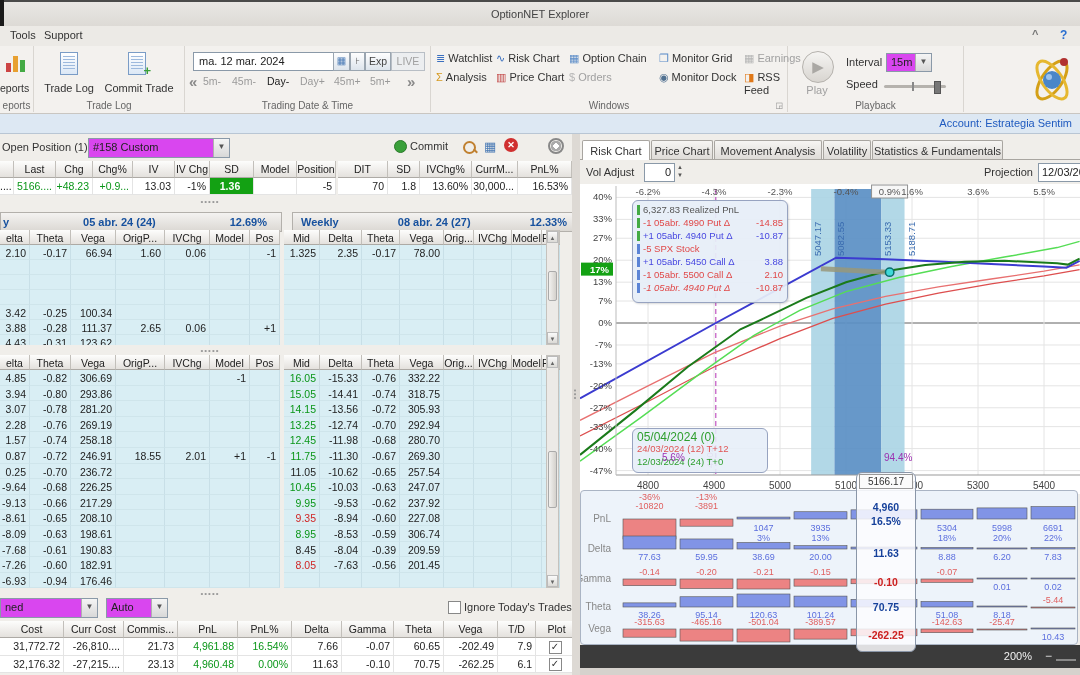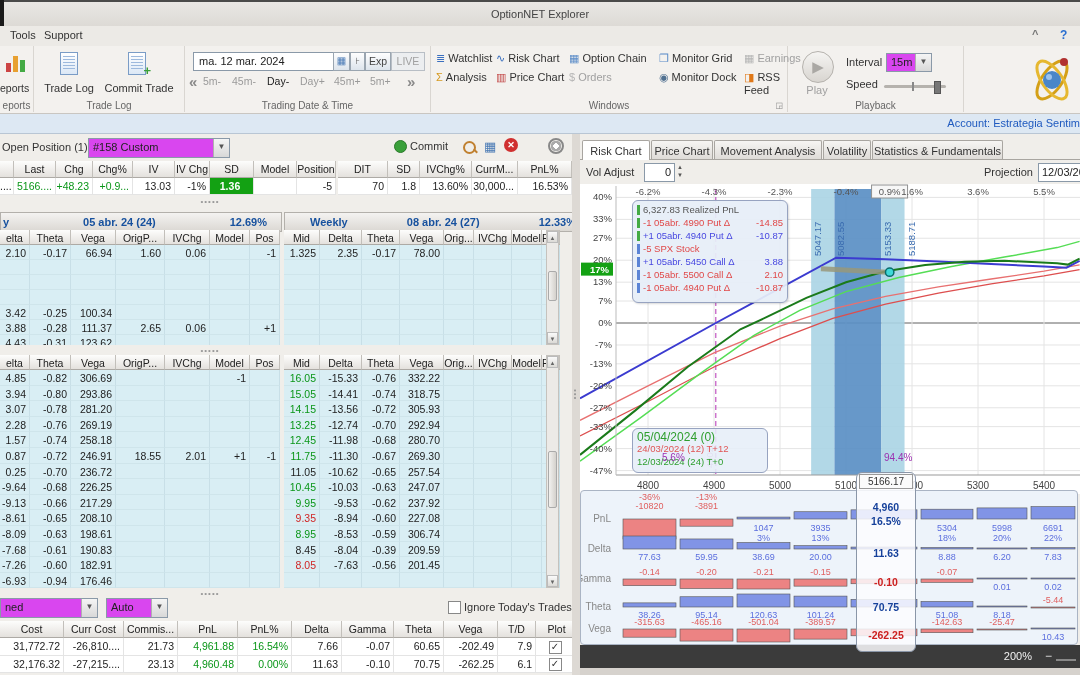--- a/index.html
+++ b/index.html
@@ -138,21 +138,21 @@
     <svg class="abs" style="left:1026px;top:4px;" width="52" height="58" viewBox="0 0 52 58">
       <ellipse cx="26" cy="30" rx="22" ry="10" fill="none" stroke="#d4a017" stroke-width="3" transform="rotate(-55 26 30)"></ellipse>
       <ellipse cx="26" cy="30" rx="22" ry="10" fill="none" stroke="#e6b830" stroke-width="3" transform="rotate(55 26 30)"></ellipse>
       <circle cx="26" cy="30" r="9" fill="#4a86c8"></circle>
         <circle cx="23" cy="27" r="3" fill="#9cc3ee"></circle>
       <circle cx="38" cy="12" r="4" fill="#b03030"></circle>
     </svg>
   </div>
 
   <div class="abs" style="left:0;top:114px;width:1080px;height:19px;background:#dde8f3;border-bottom:1px solid #b9c6d4;">
-    <span class="abs" style="right:0;top:3px;color:#1f5abf;">Account: Estrategia Sentim</span>
+    <span class="abs" style="right:8px;top:3px;color:#1f5abf;">Account: Estrategia Sentim</span>
   </div>
 
   <div class="abs" style="left:0;top:134px;width:572px;height:541px;background:#f0eeea;">
 
     <span class="abs" style="left:2px;top:7px;color:#333;">Open Position (1)</span>
     <div class="abs combo" style="left:88px;top:4px;width:140px;height:18px;">
       <span class="v">#158 Custom</span>
         <span class="a">▼</span>
     </div>
     <div class="abs" style="left:394px;top:5px;height:16px;">
@@ -205,21 +205,21 @@
           <div class="c td wh" style="width: 54px; height: 17px;">16.53%</div>
         </div>
       </div>
     <div class="abs dots" style="left:190px;top:63px;width:40px;">•••••</div>
 
     <div class="abs ghdr" style="left:0;top:78px;width:280px;height:18px;">
       <span style="margin-left:2px;">y</span>
       <span style="flex:1;text-align:center;">05 abr. 24 (24)</span>
       <span style="margin-right:14px;">12.69%</span>
     </div>
-    <div class="abs ghdr" style="left:284px;top:78px;width:288px;height:18px;padding-left:17px;">
+    <div class="abs ghdr" style="left:292px;top:78px;width:288px;height:18px;">
       <span style="margin-left:8px;">Weekly</span>
       <span style="flex:1;text-align:center;">08 abr. 24 (27)</span>
       <span style="margin-right:14px;">12.33%</span>
     </div>
 
     <div id="upper-left" class="abs" style="left:0;top:96px;height:115px;overflow:hidden;">
         <div class="row">
           <div class="c th" style="width: 30px; height: 15px;">elta</div>
           <div class="c th" style="width: 41px; height: 15px;">Theta</div>
           <div class="c th" style="width: 45px; height: 15px;">Vega</div>
@@ -850,21 +850,21 @@
             <div style="color: rgb(72, 72, 224); flex: 1 1 0%;">+1 05abr. 5450 Call Δ</div>
             <div style="color: rgb(72, 72, 224);">3.88</div>
           </div>
           <div class="legend-line">
             <div class="legend-bar" style="background: rgb(91, 132, 214);"></div>
             <div style="color: rgb(224, 72, 72); flex: 1 1 0%;">-1 05abr. 5500 Call Δ</div>
             <div style="color: rgb(224, 72, 72);">2.10</div>
           </div>
           <div class="legend-line">
             <div class="legend-bar" style="background: rgb(91, 132, 214);"></div>
-            <div style="color: rgb(224, 72, 72); flex: 1 1 0%;">-1 05abr. 4940 Put Δ</div>
+            <div style="color: rgb(224, 72, 72); flex: 1 1 0%; font-style: italic;">-1 05abr. 4940 Put Δ</div>
             <div style="color: rgb(224, 72, 72);">-10.87</div>
           </div>
         </div>
     </div>
 
     <div class="abs" style="left:52px;top:294px;width:126px;height:41px;border:1px solid #97a3c0;border-radius:6px;background:rgba(230,238,248,0.88);padding:1px 4px;">
       <div id="date-items">
           <div style="color: rgb(46, 158, 46); font-size: 12px; height: 13px;">05/04/2024 (0)</div>
           <div style="color: rgb(224, 85, 85); font-size: 9.5px; height: 13px;">24/03/2024 (12) T+12</div>
           <div style="color: rgb(46, 158, 46); font-size: 9.5px; height: 13px;">12/03/2024 (24) T+0</div>

